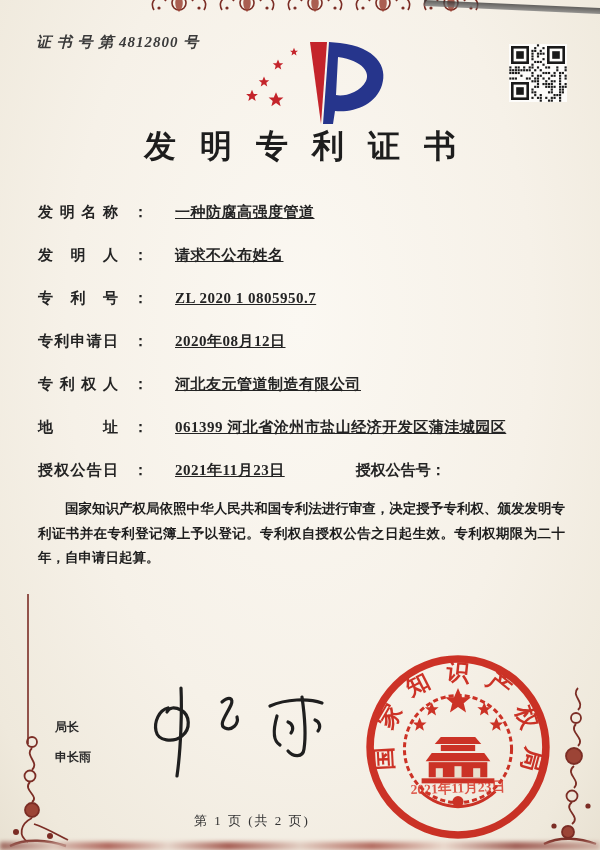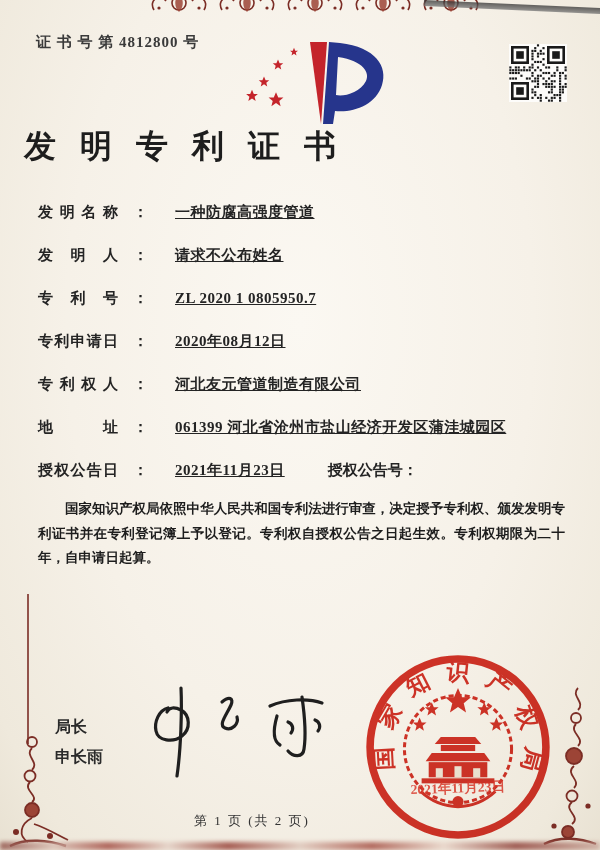--- a/index.html
+++ b/index.html
@@ -7,36 +7,36 @@
     position:relative;width:600px;height:850px;overflow:hidden;
     background:radial-gradient(ellipse at 50% 38%, #fbf8f2 0%, #f6f1e8 55%, #efe9dc 88%, #e8e1d2 100%);
     font-family:"Liberation Serif","DejaVu Serif",serif;color:#222;
   }
   .abs{position:absolute;}
   
   .photo-edge{left:424px;top:0px;width:190px;height:6px;background:linear-gradient(#303030,#777);
     transform:rotate(2.6deg);transform-origin:left top;opacity:.75;filter:blur(.6px);}
   
   .orn-top{left:146px;top:-8px;width:340px;height:22px;overflow:hidden;}
-  .cert-no{left:36px;top:33px;font-size:15px;font-weight:600;color:#3a3a3a;letter-spacing:1px;}
+  .cert-no{left:36px;top:33px;font-size:15px;font-weight:600;color:#3a3a3a;letter-spacing:1px;font-style:italic;}
   .logo{left:234px;top:32px;width:172px;height:98px;}
   .qr{left:509px;top:44px;width:58px;height:58px;}
-  .title{left:0;top:125px;width:600px;font-size:32px;font-weight:bold;
+  .title{left:0;top:125px;width:600px;text-align:center;font-size:32px;font-weight:bold;
     letter-spacing:24px;padding-left:24px;box-sizing:border-box;color:#1d1d1d;}
   .fields{left:38px;top:201px;width:540px;}
   .field-row{display:flex;align-items:baseline;line-height:22px;margin-bottom:21px;
     font-size:15px;font-weight:600;color:#242424;white-space:nowrap;gap:15px;}
   .field-label{display:inline-block;width:80px;text-align:justify;text-align-last:justify;}
   .field-colon{margin:0 2px 0 0;}
   .field-value{margin-left:10px;letter-spacing:.5px;text-decoration:underline;}
-  .grant-group{margin-left:28px;display:flex;align-items:baseline;justify-content:flex-end;}
+  .grant-group{margin-left:56px;display:flex;align-items:baseline;justify-content:flex-end;}
   .paras{left:38px;top:497px;width:527px;font-size:13.5px;line-height:1.82;color:#1d1d1d;
     text-align:justify;font-weight:700;}
   .paras p{margin:0;text-indent:2em;}
-  .signatory{left:55px;top:712px;font-size:16px;font-weight:600;line-height:30px;color:#2a2a2a;}
+  .signatory{left:55px;top:712px;font-size:12px;font-weight:600;line-height:30px;color:#2a2a2a;}
   .signature{left:122px;top:678px;width:235px;height:108px;}
   .seal{left:362px;top:651px;width:192px;height:192px;mix-blend-mode:multiply;opacity:.94;}
   .footer{left:0;top:812px;width:504px;text-align:center;font-size:13px;letter-spacing:2px;color:#333;}
   .line-left{left:27px;top:594px;width:2px;height:150px;background:#7b2d25;opacity:.8;}
   .orn-bl{left:2px;top:728px;width:70px;height:122px;}
   .orn-br{left:538px;top:686px;width:60px;height:164px;}
   .smudge{left:0;bottom:0;width:600px;height:8px;opacity:.8;filter:blur(2.2px);
     background:linear-gradient(90deg,#8c4a42 0%,#d8bdb2 9%,#a0463c 18%,#e3cfc4 28%,#93392f 38%,#dec6ba 50%,#a34a3e 62%,#e8d4c8 74%,#8c3a32 86%,#caa89c 100%);}
 </style>
 </head>

